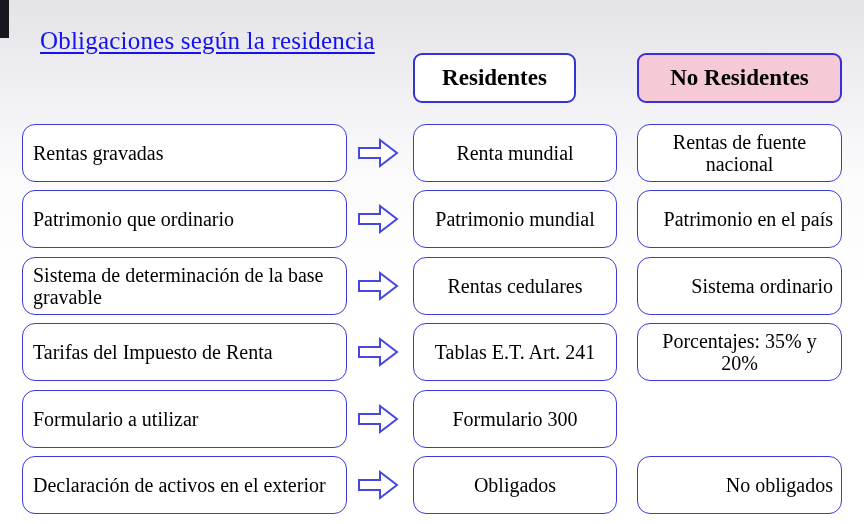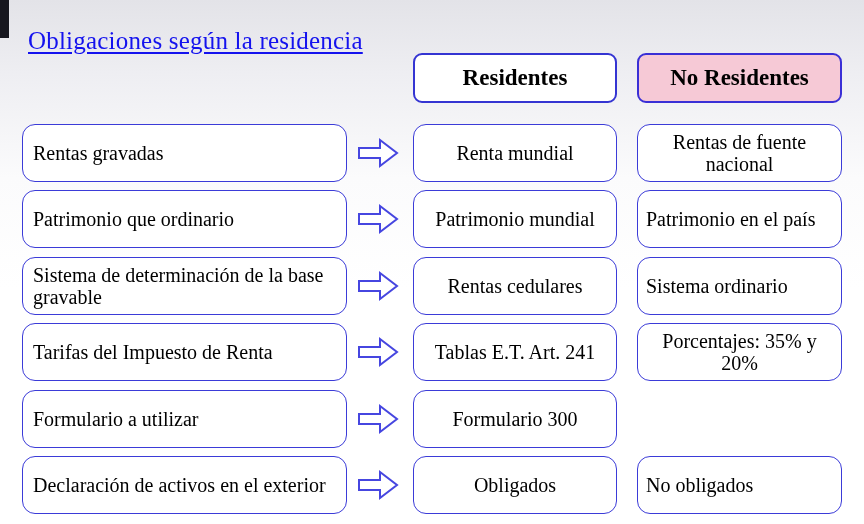--- a/index.html
+++ b/index.html
@@ -4,40 +4,40 @@
 <style>
   * { margin:0; padding:0; box-sizing:border-box; }
   html,body { width:864px; height:524px; overflow:hidden; }
   .slide {
     position:relative; width:864px; height:524px;
     background:linear-gradient(180deg,#e3e3e8 0%,#eeeef2 14%,#fbfbfc 34%,#ffffff 55%);
     font-family:"Liberation Serif", serif; color:#000;
   }
   .corner-mark { position:absolute; left:0; top:0; width:9px; height:38px; background:#17171f; }
   .title {
-    position:absolute; left:28px; top:27px; font-size:25px; letter-spacing:0.2px;
+    position:absolute; left:40px; top:27px; font-size:25px; letter-spacing:0.2px;
     color:#1412ee; text-decoration:underline; text-underline-offset:3px; white-space:nowrap;
   }
   .hdr {
     position:absolute; top:53px; height:50px; background:#ffffff;
     border:2px solid #3434d2; border-radius:9px;
     display:flex; align-items:center; justify-content:center;
     font-weight:bold; font-size:23px;
   }
-  .hdr-res { left:413px; width:204px; }
+  .hdr-res { left:413px; width:163px; }
   .hdr-nores { left:637px; width:205px; background:#f6c9d6; border-color:#3a2fd6; }
   .row { position:absolute; left:0; top:var(--t); width:864px; height:58px; }
   .box {
     position:absolute; top:0; height:58px; background:#ffffff;
     border:1.5px solid #3b3bd8; border-radius:13px;
     display:flex; align-items:center; font-size:20px; line-height:1.12;
   }
   .left-box  { left:22px;  width:325px; padding:2px 10px; }
   .mid-box   { left:413px; width:204px; padding:12px 8px; justify-content:center; text-align:center; }
-  .right-box { left:637px; width:205px; padding:2px 8px; justify-content:flex-start; text-align:center; }
+  .right-box { left:637px; width:205px; padding:2px 8px; justify-content:flex-end; text-align:center; }
   .arrow { position:absolute; left:357px; top:13px; width:42px; height:32px; }
 </style>
 </head>
 <body>
 
 <div class="slide">
   <div class="corner-mark"></div>
   <div class="title">Obligaciones según la residencia</div>
 
   <div class="hdr hdr-res">

